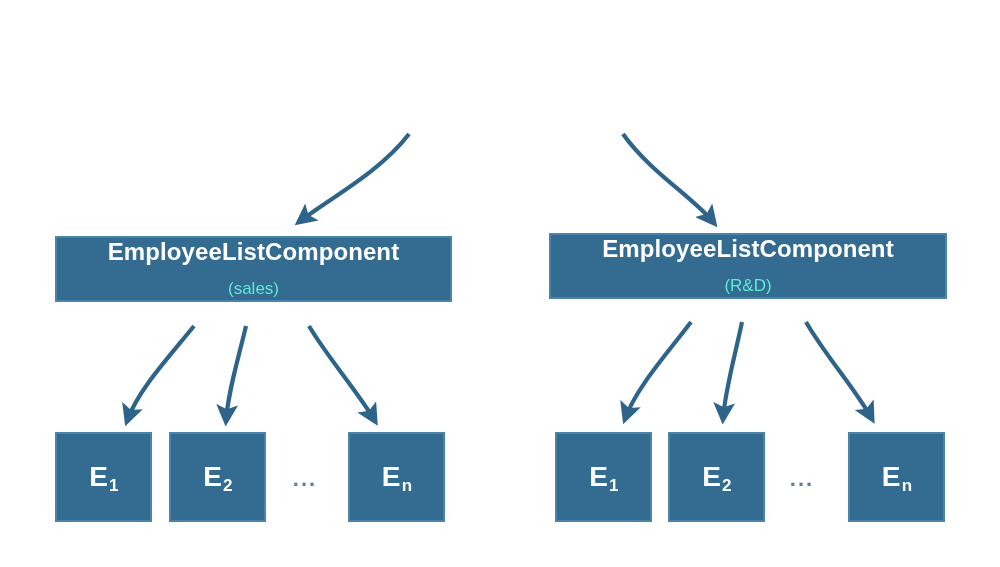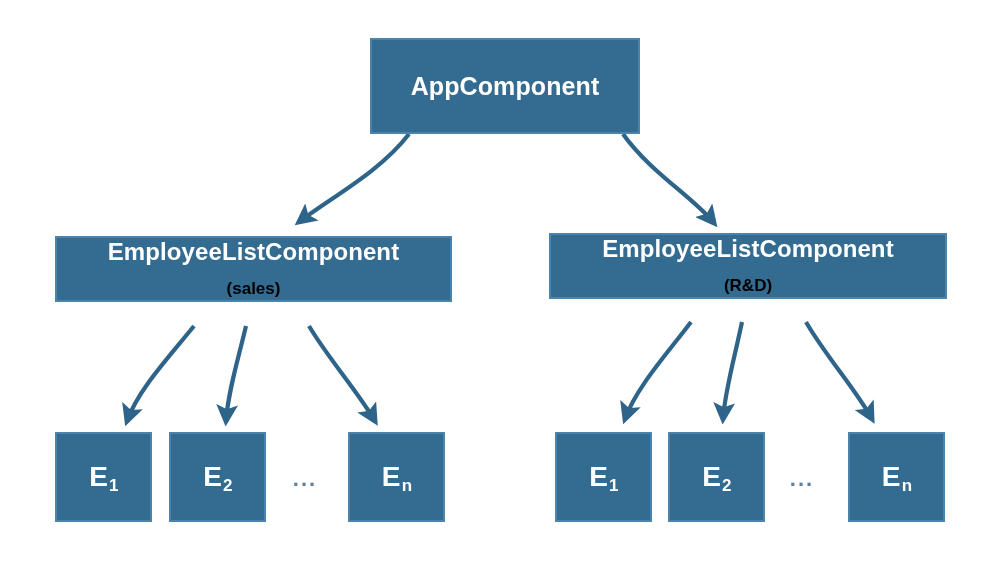--- a/index.html
+++ b/index.html
@@ -31,22 +31,22 @@
     user-select: none;
   }
   .node-title {
     font-weight: bold;
     color: #ffffff;
     letter-spacing: 0.1px;
     line-height: 1.05;
     white-space: nowrap;
   }
   .node-sub {
-    font-weight: bold;
-    color: #000000;
+    font-weight: normal;
+    color: #5eead4;
     line-height: 1.1;
     margin-top: 16px;
     white-space: nowrap;
   }
 
   
   #node-root {
     left: 370px;
     top: 38px;
     width: 270px;
@@ -120,23 +120,20 @@
 
     <path d="M 194 326 C 168 358 138 390 127 421" fill="none" stroke="#2e6489" stroke-width="4.2" marker-end="url(#arrowhead)"></path>
     <path d="M 246 326 C 238 360 228 392 226 421" fill="none" stroke="#2e6489" stroke-width="4.2" marker-end="url(#arrowhead)"></path>
     <path d="M 309 326 C 328 358 358 392 375 421" fill="none" stroke="#2e6489" stroke-width="4.2" marker-end="url(#arrowhead)"></path>
 
     <path d="M 691 322 C 666 355 636 388 625 419" fill="none" stroke="#2e6489" stroke-width="4.2" marker-end="url(#arrowhead)"></path>
     <path d="M 742 322 C 735 356 725 390 723 419" fill="none" stroke="#2e6489" stroke-width="4.2" marker-end="url(#arrowhead)"></path>
     <path d="M 806 322 C 825 355 856 390 872 419" fill="none" stroke="#2e6489" stroke-width="4.2" marker-end="url(#arrowhead)"></path>
   </svg>
 
-  <div class="node" id="node-root">
-    <span class="node-title">AppComponent</span>
-  </div>
 
   <div class="node node-mid" id="node-mid-left">
     <span class="node-title">EmployeeListComponent</span>
     <span class="node-sub">(sales)</span>
   </div>
 
   <div class="node node-mid" id="node-mid-right">
     <span class="node-title">EmployeeListComponent</span>
     <span class="node-sub">(R&amp;D)</span>
   </div>

